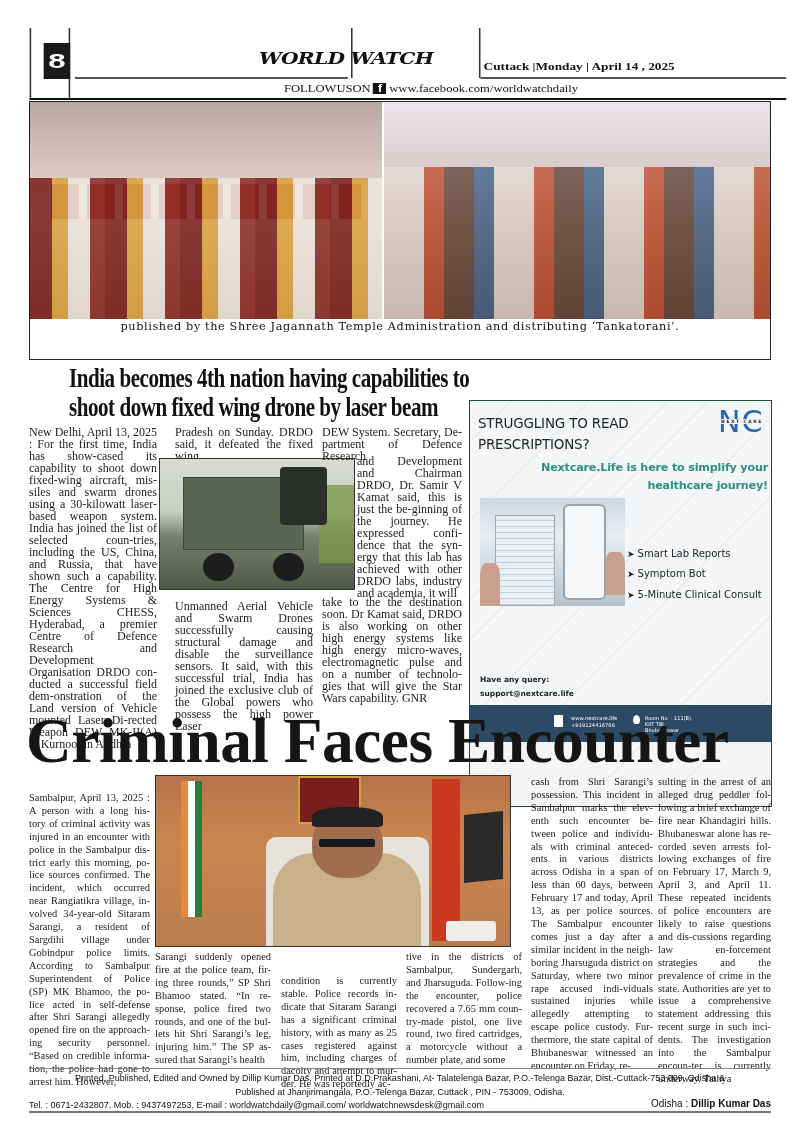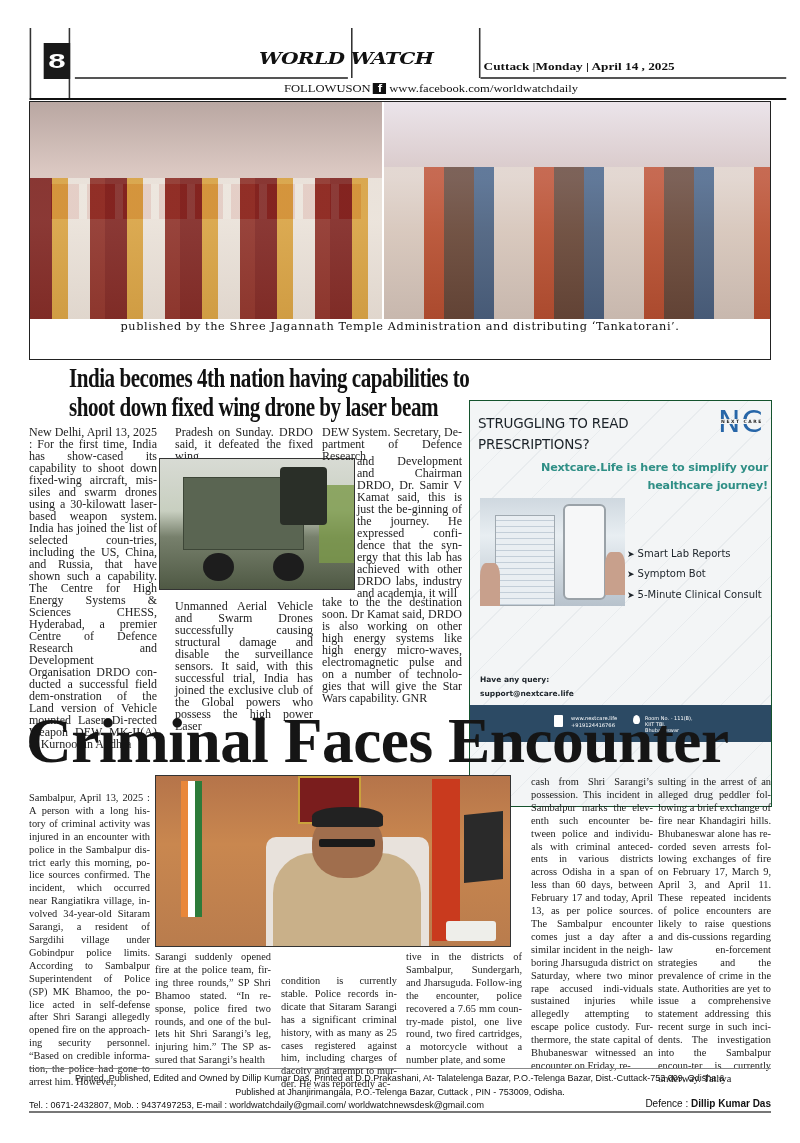--- a/index.html
+++ b/index.html
@@ -227,15 +227,15 @@
 <div class="col c2-5">cash from Shri Sarangi’s possession. This incident in Sambalpur marks the elev-enth such encounter be-tween police and individu-als with criminal anteced-ents in various districts across Odisha in a span of less than 60 days, between February 17 and today, April 13, as per police sources. The Sambalpur encounter comes just a day after a similar incident in the neigh-boring Jharsuguda district on Saturday, where two minor rape accused indi-viduals sustained injuries while allegedly attempting to escape police custody. Fur-thermore, the state capital of Bhubaneswar witnessed an encounter on Friday, re-</div>
 <div class="col c2-6">sulting in the arrest of an alleged drug peddler fol-lowing a brief exchange of fire near Khandagiri hills. Bhubaneswar alone has re-corded seven arrests fol-lowing exchanges of fire on February 17, March 9, April 3, and April 11. These repeated incidents of police encounters are likely to raise questions and dis-cussions regarding law en-forcement strategies and the prevalence of crime in the state. Authorities are yet to issue a comprehensive statement addressing this recent surge in such inci-dents. The investigation into the Sambalpur encoun-ter is currently underway. Tathya</div>
 
 <div class="foot-rule"></div>
 <div class="imprint">
   <div>Printed, Published, Edited and Owned by Dillip Kumar Das, Printed at D.D.Prakashani, At- Talatelenga Bazar, P.O.-Telenga Bazar, Dist.-Cuttack-753 009, Odisha &amp;</div>
   <div>Published at Jhanjirimangala, P.O.-Telenga Bazar, Cuttack , PIN - 753009, Odisha.</div>
 </div>
 <div class="contact">Tel. : 0671-2432807, Mob. : 9437497253, E-mail : worldwatchdaily@gmail.com/ worldwatchnewsdesk@gmail.com</div>
 <div class="editor">
-  <span>Defence : </span><b>Dillip Kumar Das</b>
+  <span>Odisha : </span><b>Dillip Kumar Das</b>
 </div>
 <div class="foot-thick"></div>
 
 </body></html>

